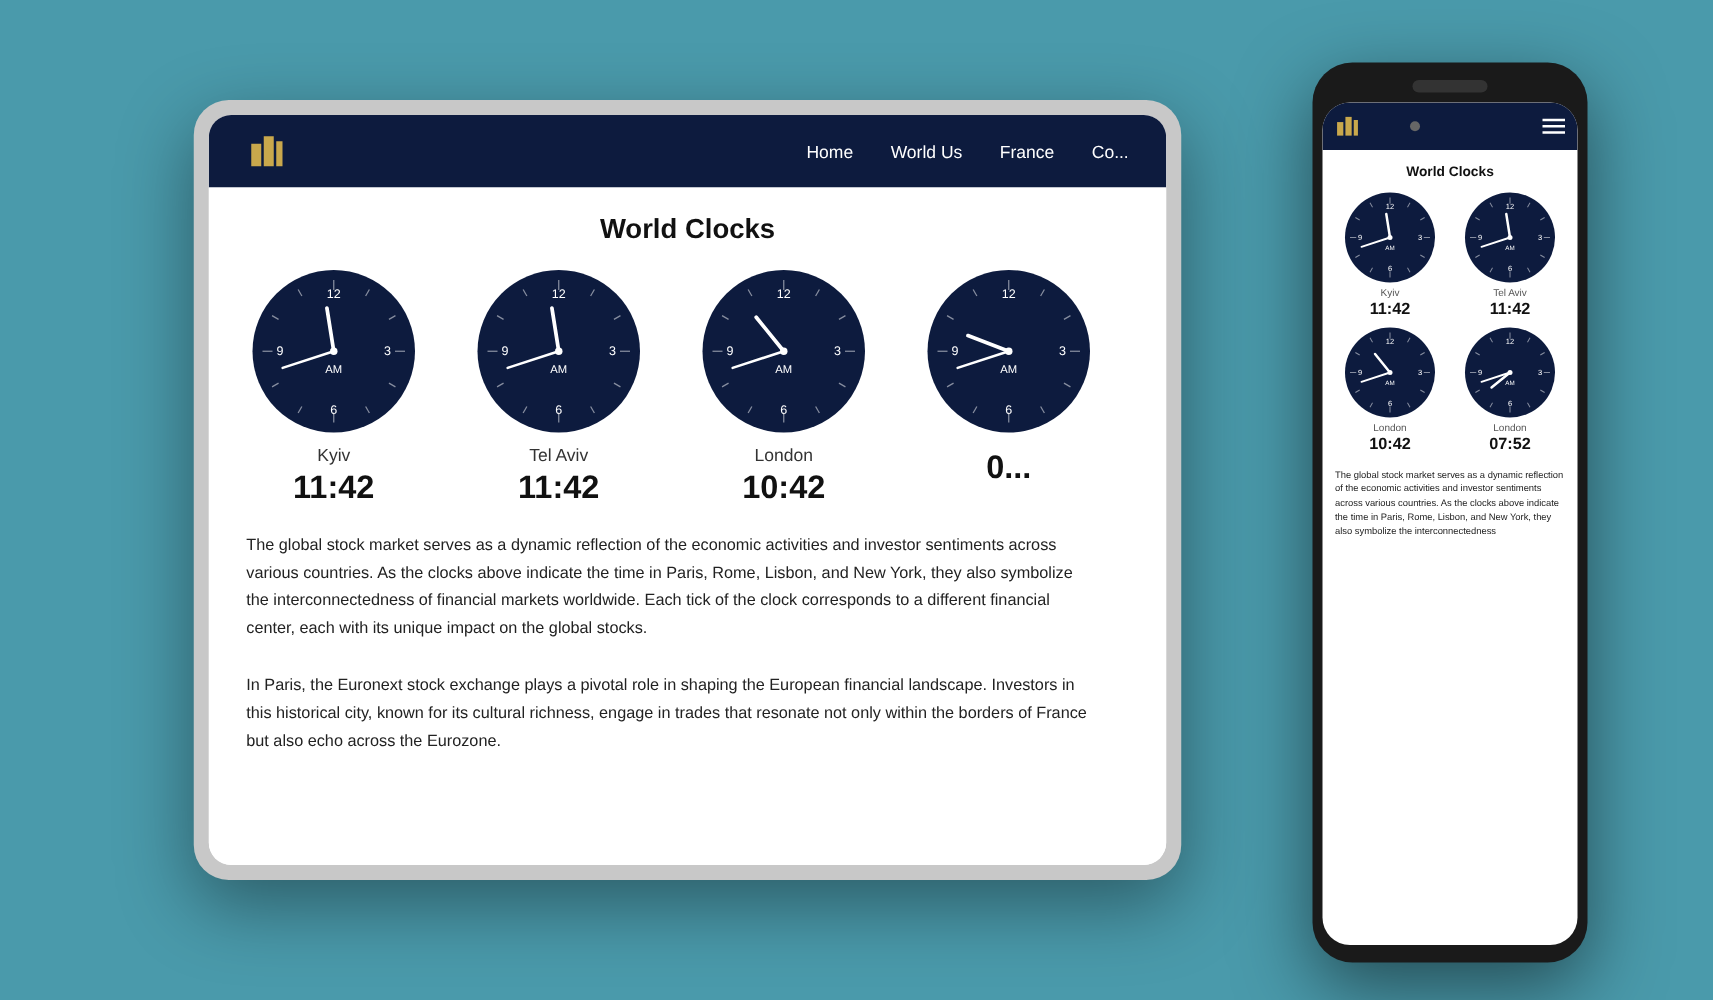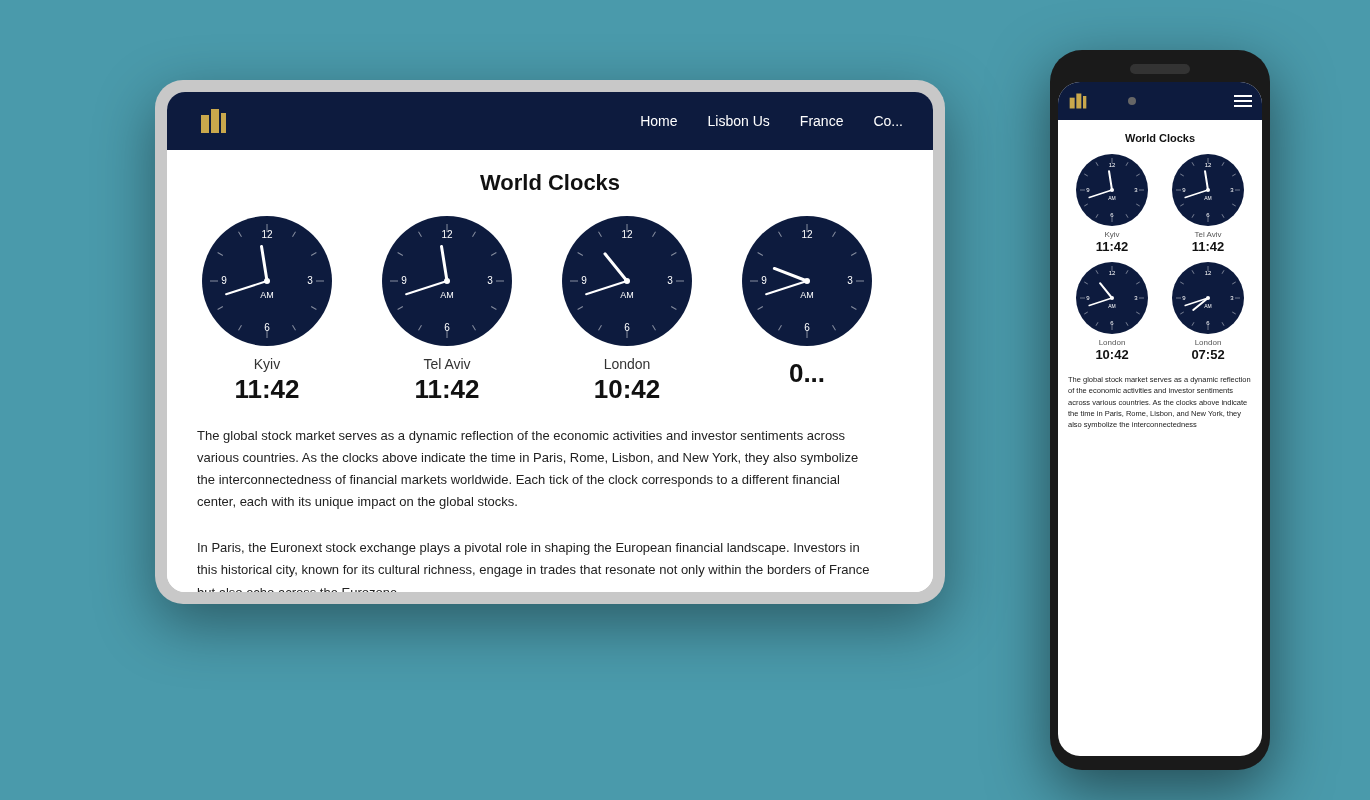--- a/index.html
+++ b/index.html
@@ -19,21 +19,21 @@
       width: 1370px;
       height: 800px;
     }
 
     
     .tablet {
       position: absolute;
       left: 155px;
       top: 80px;
       width: 790px;
-      height: 524px;
+      height: 624px;
       background: #c8c8c8;
       border-radius: 28px;
       box-shadow: 0 20px 60px rgba(0,0,0,0.4);
       padding: 12px;
     }
     .tablet-inner {
       width: 100%;
       height: 100%;
       background: white;
       border-radius: 18px;
@@ -253,21 +253,21 @@
       <div class="tablet-nav">
         <div class="tablet-logo">
           <svg class="logo-icon" viewBox="0 0 32 32" fill="none" xmlns="http://www.w3.org/2000/svg">
             <rect x="4" y="10" width="8" height="18" fill="#c9a84c"></rect>
             <rect x="14" y="4" width="8" height="24" fill="#c9a84c"></rect>
             <rect x="24" y="8" width="5" height="20" fill="#c9a84c"></rect>
           </svg>
         </div>
         <div class="tablet-nav-links">
           <span>Home</span>
-          <span>Lisbon Us</span>
+          <span>World Us</span>
           <span>France</span>
           <span>Co...</span>
         </div>
       </div>
 
       <div class="tablet-content">
         <div class="world-clocks-title">World Clocks</div>
 
         <div class="clocks-row">
 

